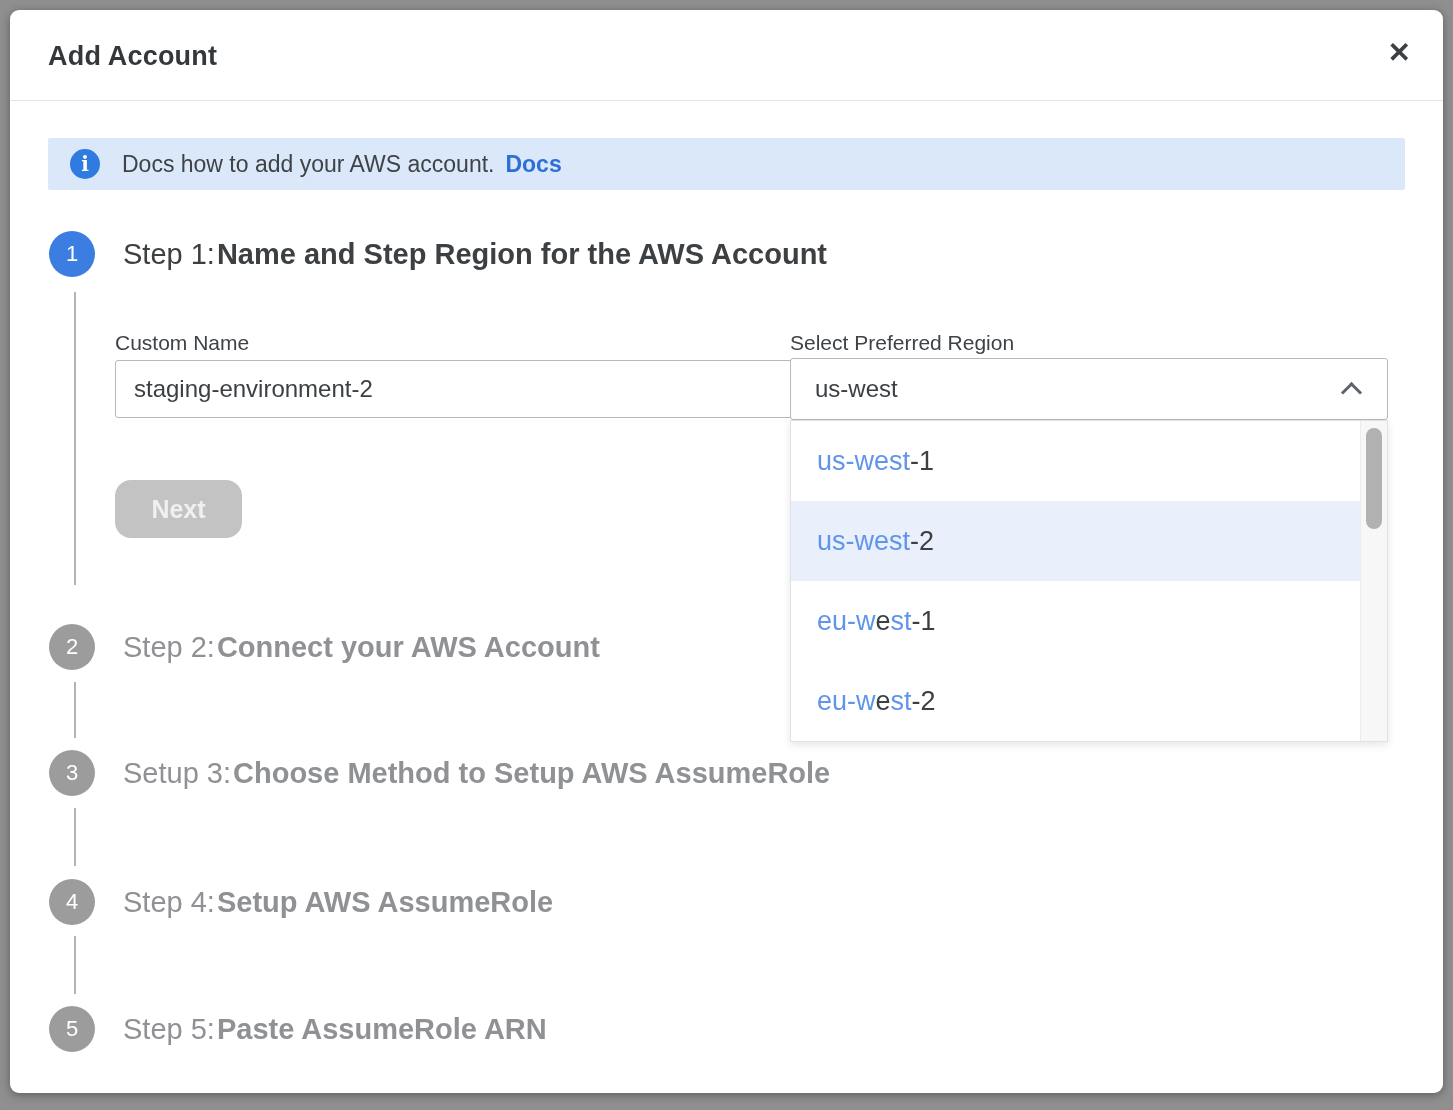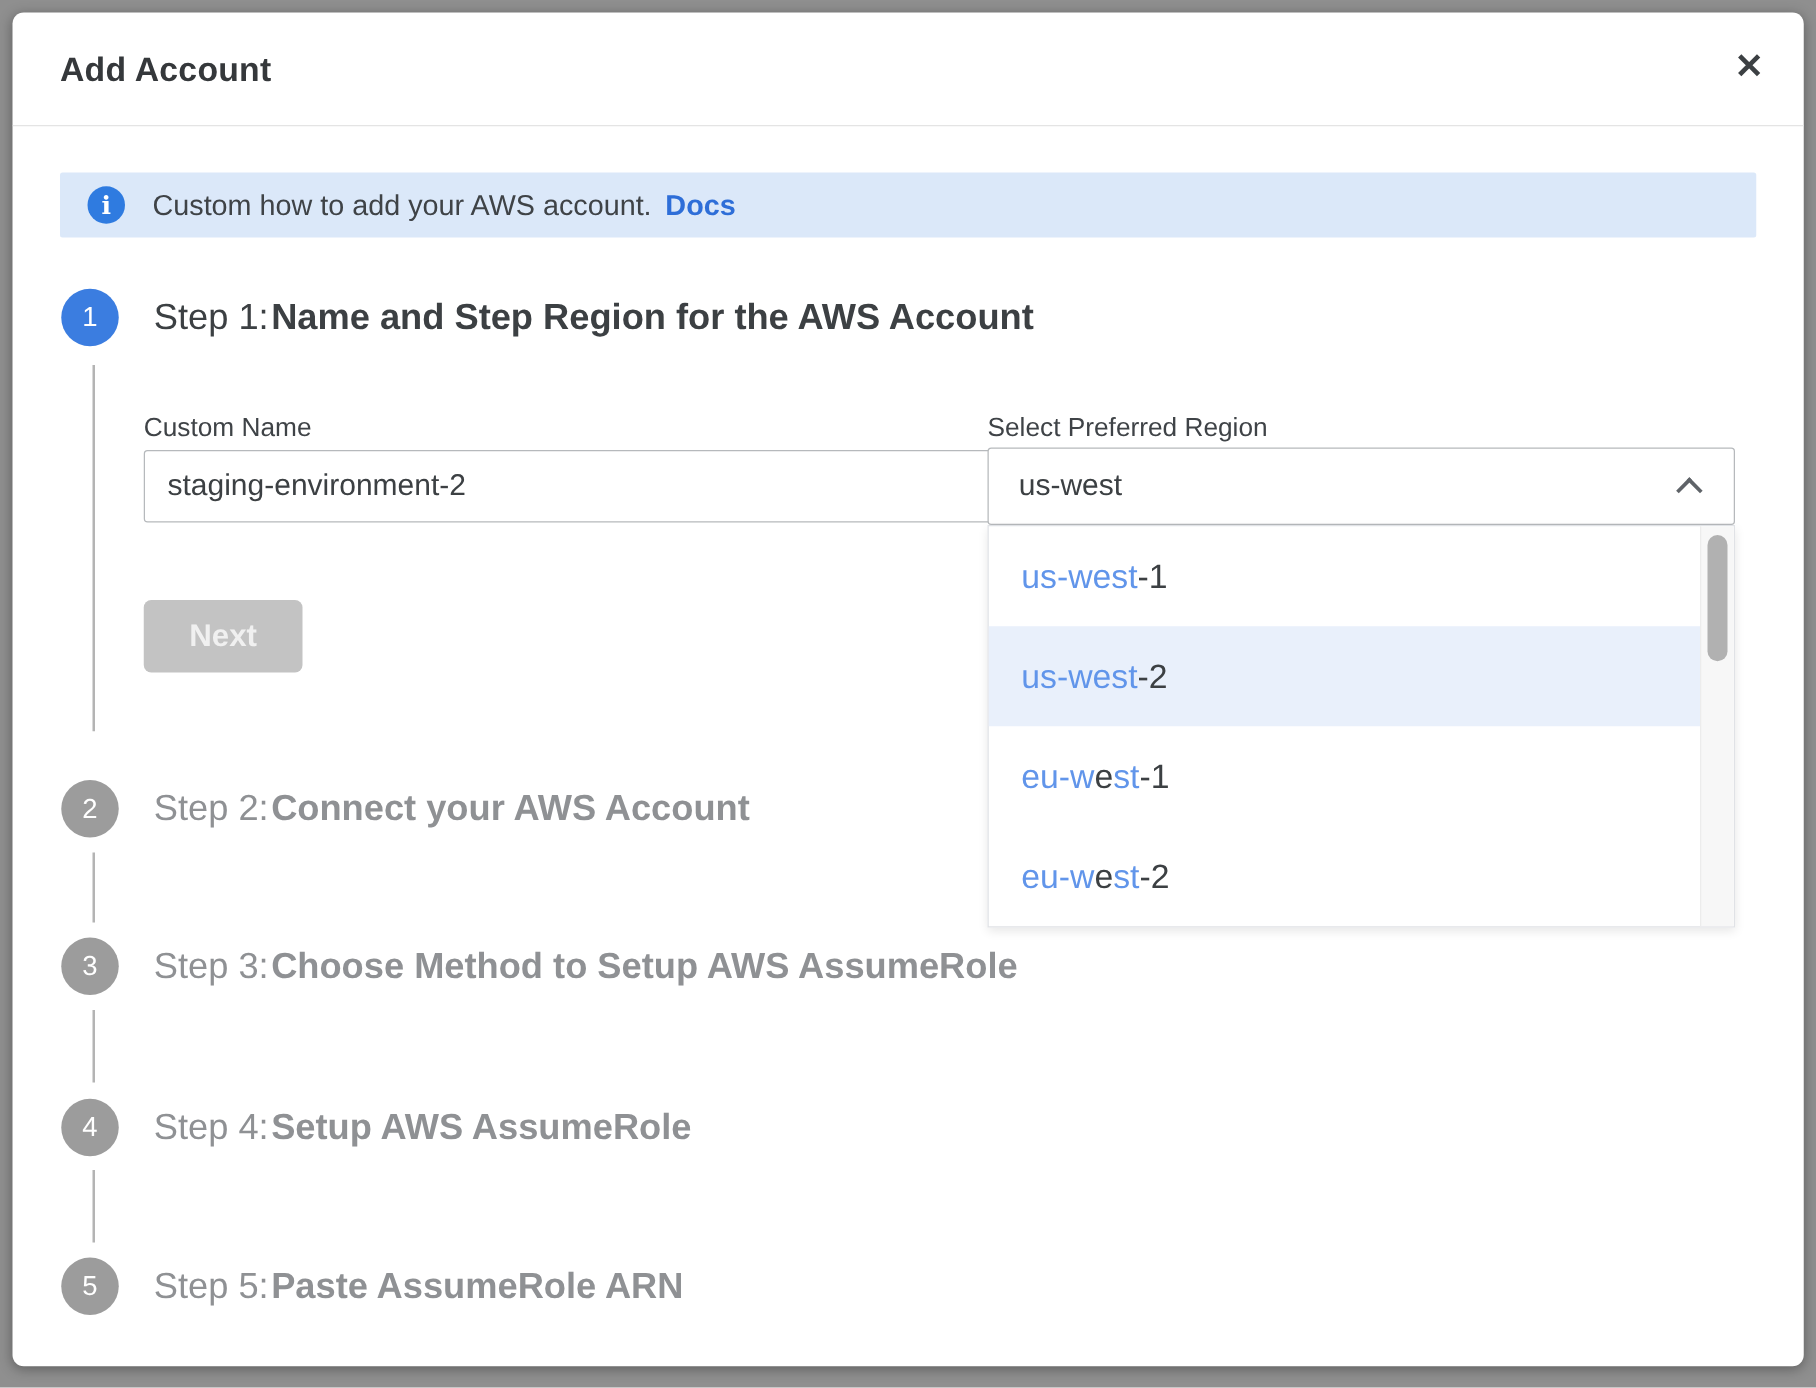--- a/index.html
+++ b/index.html
@@ -79,21 +79,21 @@
   .label-region { left: 780px; top: 321px; }
   .name-input {
     position: absolute; left: 105px; top: 350px; width: 714px; height: 58px;
     border: 1px solid #b6b9bc; border-radius: 3px;
     font-family: "Liberation Sans", sans-serif;
     font-size: 24px; color: #3c4043; padding: 0 18px;
     outline: none; background: #fff;
   }
   .next-btn {
     position: absolute; left: 105px; top: 470px; width: 127px; height: 58px;
-    background: #c3c3c3; border: none; border-radius: 6px;
+    background: #c3c3c3; border: none; border-radius: 16px;
     color: #f0f0f0; font-size: 25px; font-weight: 700;
     font-family: "Liberation Sans", sans-serif; cursor: default;
   }
   
   .combobox {
     position: absolute; left: 780px; top: 348px; width: 598px; height: 62px;
     border: 1px solid #b6b9bc; border-radius: 3px; background: #fff;
   }
   .region-input {
     position: absolute; left: 0; top: 0; width: 530px; height: 100%;
@@ -136,21 +136,21 @@
 
 <div class="modal">
 
   <header class="modal-header">
     <div class="modal-title">Add Account</div>
     <button class="close-btn">✕</button>
   </header>
 
   <div class="banner">
     <span class="info-icon">i</span>
-    <span class="banner-text">Custom how to add your AWS account.</span>
+    <span class="banner-text">Docs how to add your AWS account.</span>
     <a class="docs-link">Docs</a>
   </div>
 
   <div class="connector c1"></div>
   <div class="connector c2"></div>
   <div class="connector c3"></div>
   <div class="connector c4"></div>
 
   <div class="step s1 current">
     <span class="step-circle active">1</span>
@@ -198,21 +198,21 @@
   </div>
 
   <div class="step s2 pending-step">
     <span class="step-circle pending">2</span>
     <span class="step-label">Step 2:</span>
     <span class="step-title">Connect your AWS Account</span>
   </div>
 
   <div class="step s3 pending-step">
     <span class="step-circle pending">3</span>
-    <span class="step-label">Step 3:</span>
+    <span class="step-label">Setup 3:</span>
     <span class="step-title">Choose Method to Setup AWS AssumeRole</span>
   </div>
 
   <div class="step s4 pending-step">
     <span class="step-circle pending">4</span>
     <span class="step-label">Step 4:</span>
     <span class="step-title">Setup AWS AssumeRole</span>
   </div>
 
   <div class="step s5 pending-step">

